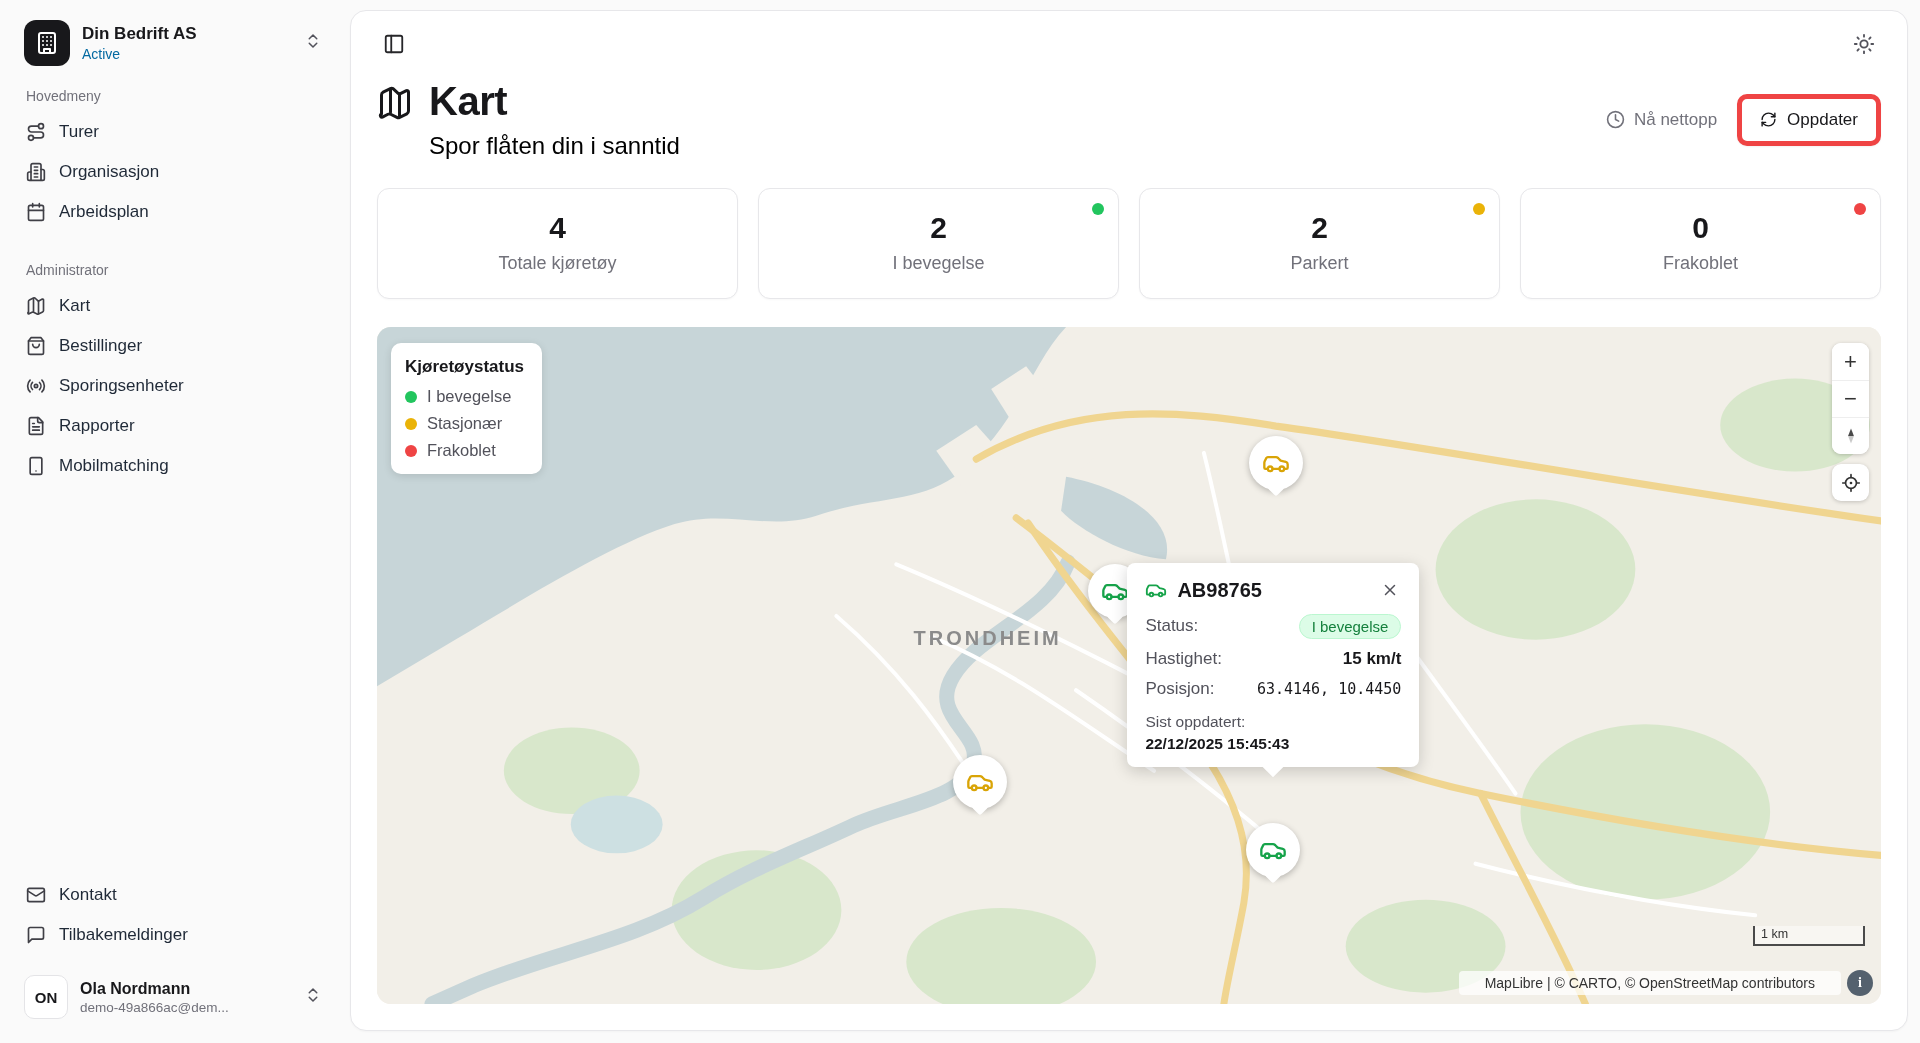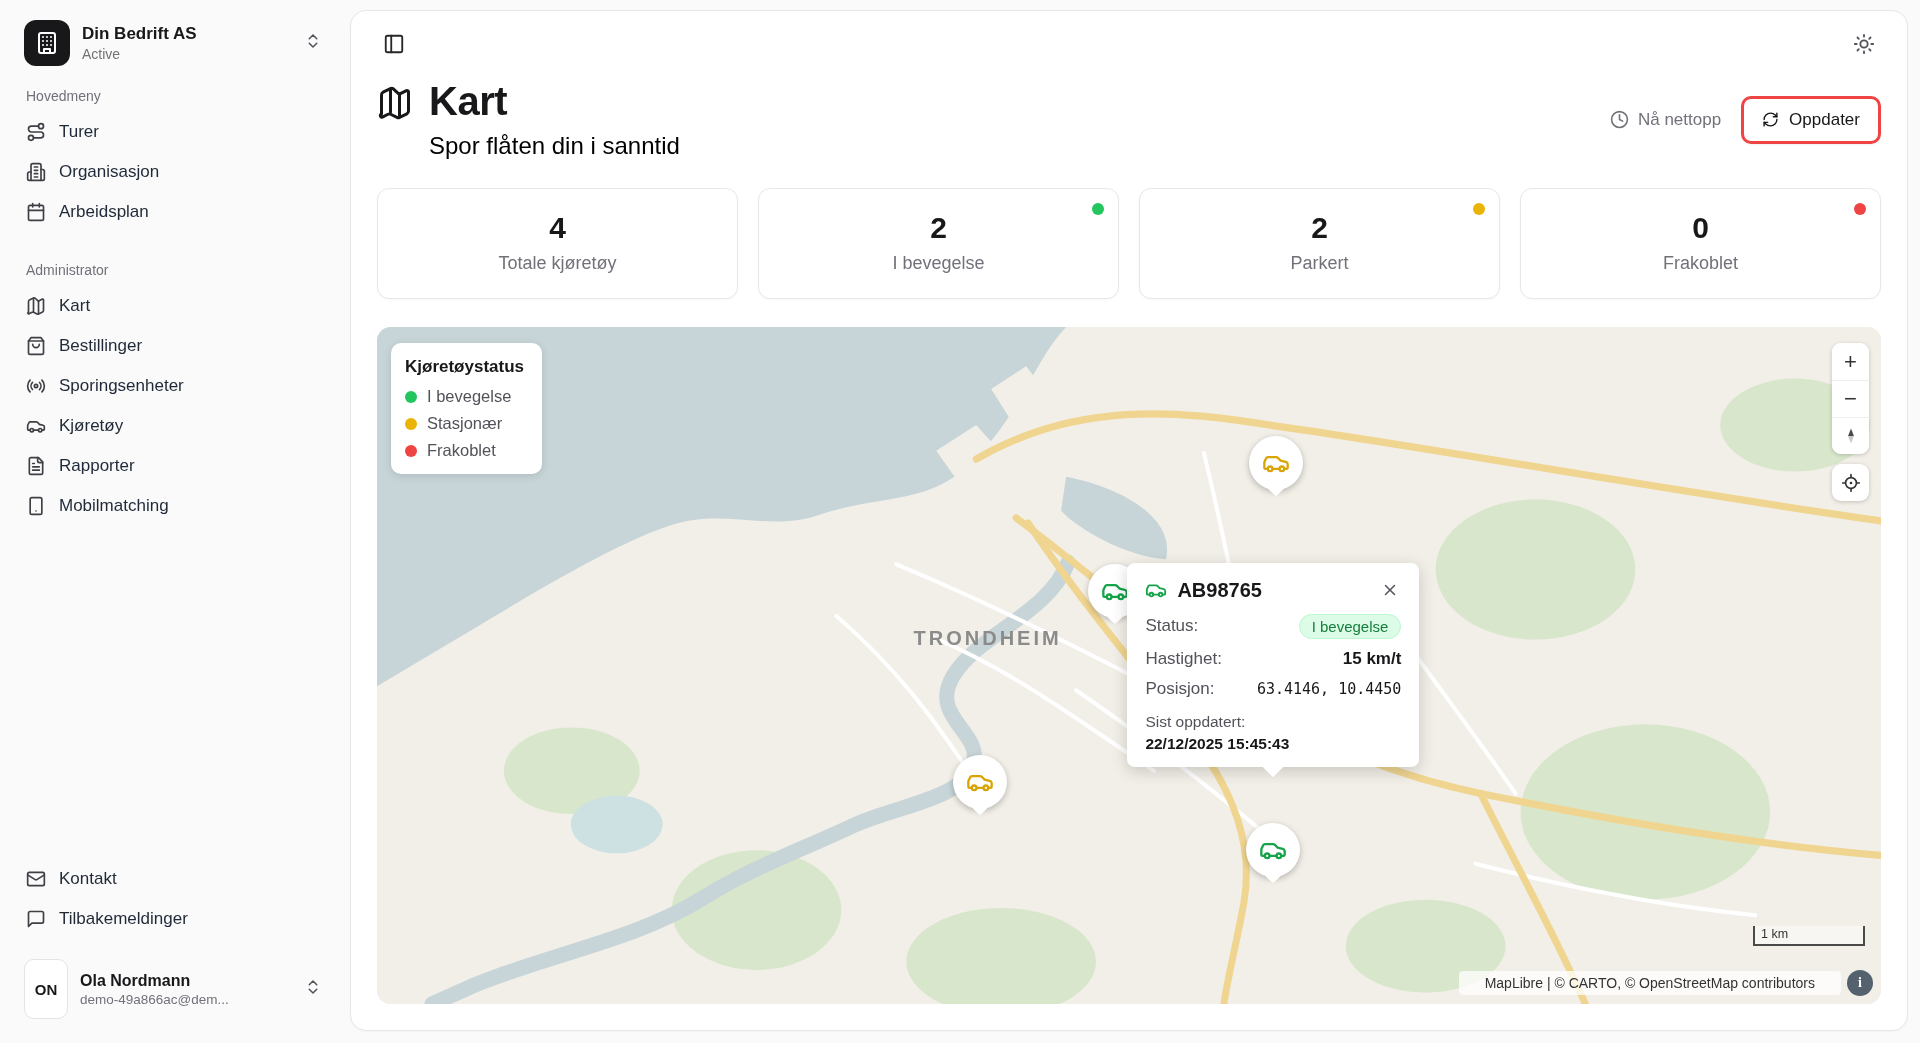--- a/index.html
+++ b/index.html
@@ -10,33 +10,33 @@
   }
   .app { display:flex; height:100%; }
 
   
   .sidebar { width:346px; flex:none; padding:14px 16px 18px 16px; display:flex; flex-direction:column; }
   .company-row { display:flex; align-items:center; gap:12px; padding:6px 8px; border-radius:10px; cursor:pointer; }
   .logo { width:46px; height:46px; background:#18181b; border-radius:12px; display:flex; align-items:center; justify-content:center; color:#fff; flex:none; }
   .logo svg { width:24px; height:24px; }
   .company-texts { flex:1; min-width:0; }
   .company-name { font-size:17px; font-weight:700; }
-  .company-status { font-size:14px; color:#737373; margin-top:2px; }
+  .company-status { font-size:14px; color:#0369a1; margin-top:2px; }
   .chev-updown { color:#52525b; }
   .chev-updown svg { width:18px; height:18px; }
 
   .section-label { font-size:14px; color:#71717a; margin:30px 0 8px 10px; }
   .section-label.first { margin-top:16px; }
   .nav-item { display:flex; align-items:center; gap:13px; padding:10px 10px; border-radius:9px; font-size:17px; color:#1f2937; cursor:pointer; }
   .nav-ic { display:flex; color:#3f3f46; flex:none; }
   .nav-ic svg { width:20px; height:20px; }
   .sidebar-spacer { flex:1; }
 
   .user-row { display:flex; align-items:center; gap:12px; margin-top:14px; padding:6px 8px; border-radius:10px; cursor:pointer; }
-  .avatar { width:44px; height:60px; border:1px solid #e4e4e7; background:#fff; border-radius:10px; display:flex; align-items:center; justify-content:center; font-size:15px; font-weight:600; flex:none; }
+  .avatar { width:44px; height:44px; border:1px solid #e4e4e7; background:#fff; border-radius:10px; display:flex; align-items:center; justify-content:center; font-size:15px; font-weight:600; flex:none; }
   .user-texts { flex:1; min-width:0; }
   .user-name { font-size:16px; font-weight:600; }
   .user-email { font-size:13.5px; color:#71717a; margin-top:2px; white-space:nowrap; overflow:hidden; text-overflow:ellipsis; max-width:185px; }
 
   
   .main { flex:1; padding:10px 12px 12px 4px; min-width:0; }
   .card { background:#fff; border:1px solid #e7e7ea; border-radius:16px; height:100%; padding:16px 26px 26px 26px; display:flex; flex-direction:column; box-shadow:0 1px 2px rgba(0,0,0,.03); }
 
   .topbar { display:flex; justify-content:space-between; align-items:center; height:34px; }
   .icon-btn { background:none; border:none; cursor:pointer; color:#27272a; display:flex; align-items:center; justify-content:center; padding:6px; border-radius:8px; }
@@ -45,21 +45,21 @@
 
   .header-row { display:flex; justify-content:space-between; align-items:center; margin-top:18px; }
   .header-left { display:flex; gap:16px; }
   .header-mapicon { color:#18181b; padding-top:6px; }
   .header-mapicon svg { width:36px; height:36px; }
   .page-title { font-size:40px; font-weight:700; letter-spacing:-0.5px; }
   .page-subtitle { font-size:24px; color:#000000; margin-top:8px; font-weight:400; }
   .header-right { display:flex; align-items:center; gap:20px; }
   .updated-chip { display:flex; align-items:center; gap:9px; color:#71717a; font-size:17px; }
   .updated-chip svg { width:19px; height:19px; }
-  .refresh-btn { display:flex; align-items:center; gap:10px; background:#fff; border:3px solid #ef4444; border-radius:10px; padding:11px 18px; font-size:17px; font-weight:500; font-family:inherit; color:#18181b; cursor:pointer; box-shadow:0 1px 2px rgba(0,0,0,.05); }
+  .refresh-btn { display:flex; align-items:center; gap:10px; background:#fff; border:5px solid #ef4444; border-radius:10px; padding:11px 18px; font-size:17px; font-weight:500; font-family:inherit; color:#18181b; cursor:pointer; box-shadow:0 1px 2px rgba(0,0,0,.05); }
   .refresh-btn svg { width:17px; height:17px; }
 
   .stats-row { display:grid; grid-template-columns:repeat(4,1fr); gap:20px; margin-top:28px; }
   .stat-card { position:relative; background:#fff; border:1px solid #e7e7ea; border-radius:12px; padding:22px 10px 24px 10px; text-align:center; box-shadow:0 1px 2px rgba(0,0,0,.03); }
   .stat-value { font-size:30px; font-weight:700; }
   .stat-label { font-size:18px; color:#71717a; margin-top:8px;text-align:center; }
   .stat-dot { position:absolute; top:14px; right:14px; width:12px; height:12px; border-radius:50%; }
   .dot-green { background:#22c55e; } .dot-yellow { background:#eab308; } .dot-red { background:#ef4444; }
 
   
@@ -186,31 +186,20 @@
       <span>Bestillinger</span>
     </div>
     <div class="nav-item">
       <span class="nav-ic">
           <svg viewBox="0 0 24 24" fill="none" stroke="currentColor" stroke-width="2" stroke-linecap="round" stroke-linejoin="round">
             <circle cx="12" cy="12" r="2"></circle>
             <path d="M7.8 16.2c-2.3-2.3-2.3-6.1 0-8.5M16.2 7.8c2.3 2.3 2.3 6.1 0 8.5M4.9 19.1C1 15.2 1 8.8 4.9 4.9M19.1 4.9c3.9 3.9 3.9 10.3 0 14.2"></path>
           </svg>
         </span>
       <span>Sporingsenheter</span>
-    </div>
-    <div class="nav-item">
-      <span class="nav-ic">
-          <svg viewBox="0 0 24 24" fill="none" stroke="currentColor" stroke-width="2" stroke-linecap="round" stroke-linejoin="round">
-            <path d="M19 17h2c.6 0 1-.4 1-1v-3c0-.9-.7-1.7-1.5-1.9C18.7 10.6 16 10 16 10s-1.3-1.4-2.2-2.3c-.5-.4-1.1-.7-1.8-.7H5c-.6 0-1.1.4-1.4.9l-1.4 2.9A3.7 3.7 0 0 0 2 12v4c0 .6.4 1 1 1h2"></path>
-            <circle cx="7" cy="17" r="2"></circle>
-            <path d="M9 17h6"></path>
-            <circle cx="17" cy="17" r="2"></circle>
-          </svg>
-        </span>
-      <span>Kjøretøy</span>
     </div>
     <div class="nav-item">
       <span class="nav-ic">
           <svg viewBox="0 0 24 24" fill="none" stroke="currentColor" stroke-width="2" stroke-linecap="round" stroke-linejoin="round">
             <path d="M15 2H6a2 2 0 0 0-2 2v16a2 2 0 0 0 2 2h12a2 2 0 0 0 2-2V7Z"></path>
             <path d="M14 2v4a2 2 0 0 0 2 2h4"></path>
             <path d="M16 13H8M16 17H8M10 9H8"></path>
           </svg>
         </span>
       <span>Rapporter</span>

